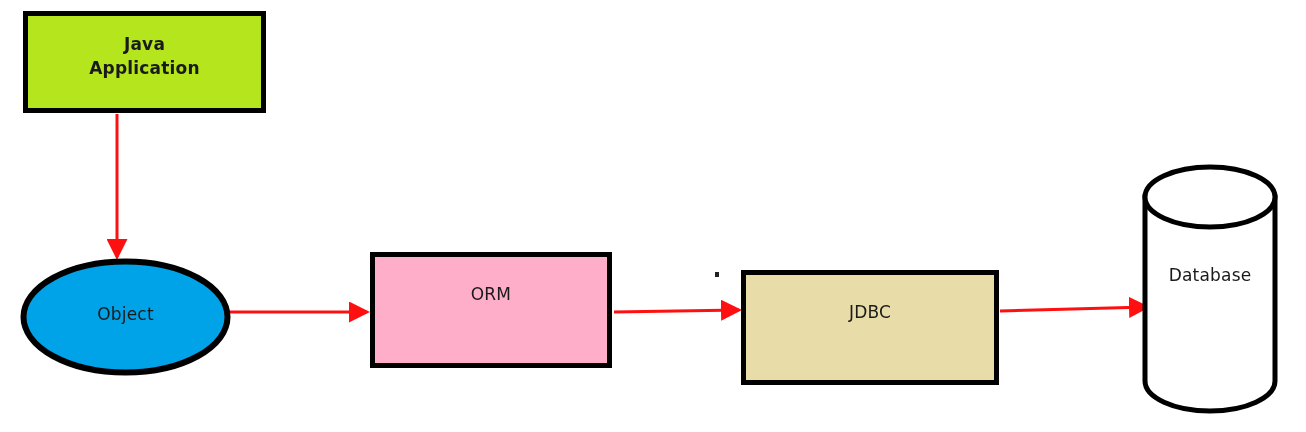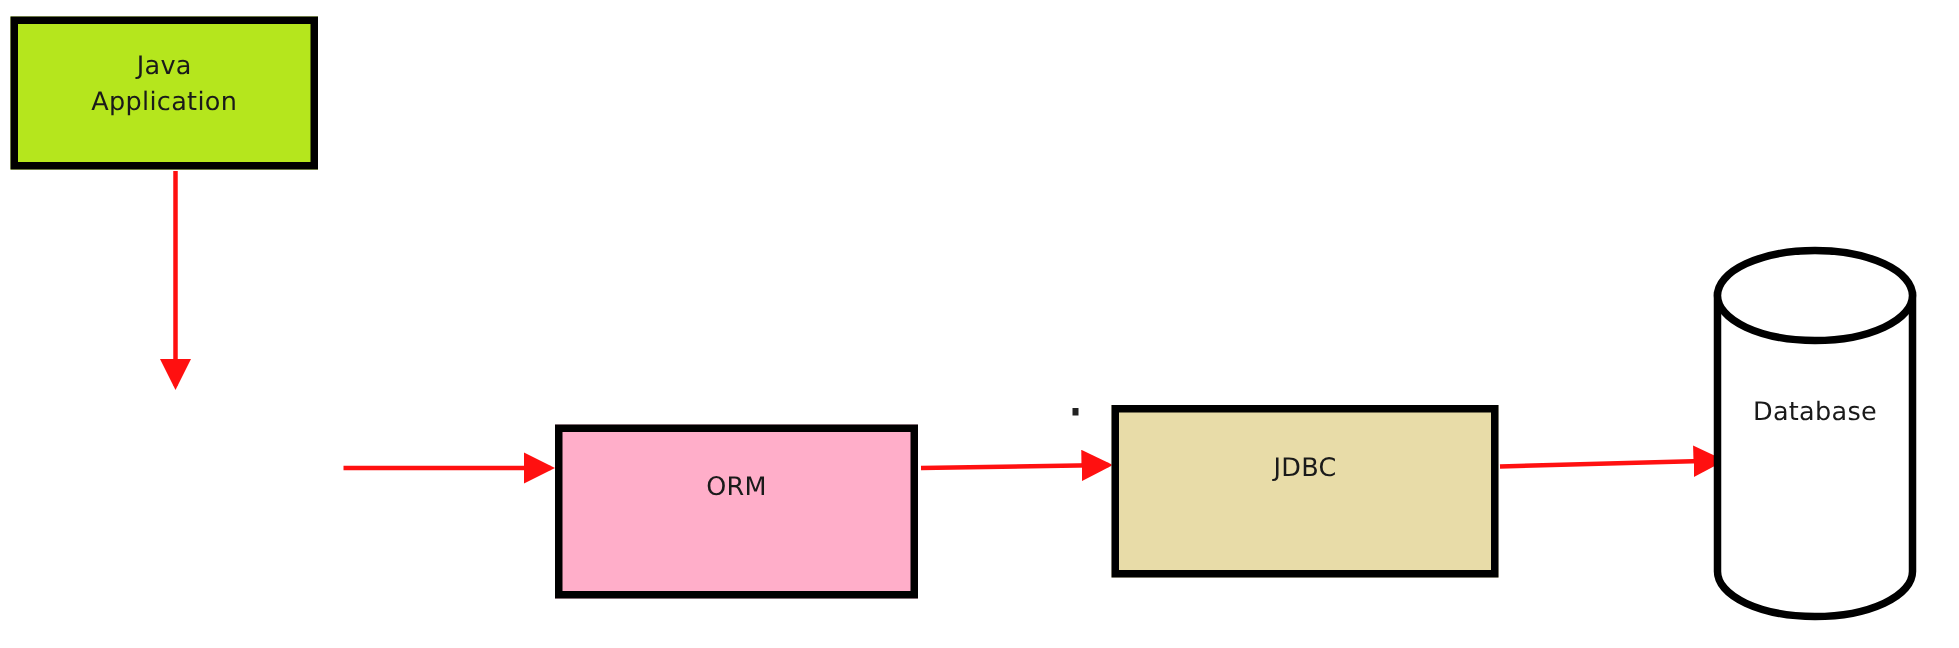--- a/index.html
+++ b/index.html
@@ -28,24 +28,25 @@
     right: 0;
     text-align: center;
     color: #1a1a1a;
     font-size: 17px;
     line-height: 24px;
     white-space: pre-line;
     letter-spacing: 0.2px;
   }
   
   #java-app-box {
-    left: 7px;
+    left: 23px;
     top: 11px;
-    width: 205px;
+    width: 243px;
     height: 102px;
+    font-weight: bold;
   }
   #java-app-box .node-label {
     top: 16px;
   }
   
   #object-ellipse {
     left: 20px;
     top: 258px;
     width: 211px;
     height: 118px;
@@ -54,21 +55,21 @@
     position: absolute;
     left: 0;
     top: 0;
   }
   #object-ellipse .node-label {
     top: 44px;
   }
   
   #orm-box {
     left: 370px;
-    top: 283px;
+    top: 252px;
     width: 242px;
     height: 116px;
   }
   #orm-box .node-label {
     top: 25px;
   }
   
   #jdbc-box {
     left: 741px;
     top: 270px;
@@ -131,20 +132,26 @@
     <line x1="1000" y1="311" x2="1147" y2="307" stroke="#ff1010" stroke-width="3" marker-end="url(#arrowhead)"></line>
   </svg>
 
   <div class="speck" style="left:715px; top:272px;"></div>
 
   <div id="java-app-box" class="node rect-node" style="background:#b5e61d;">
     <div class="node-label">Java
 Application</div>
   </div>
 
+  <div id="object-ellipse" class="node">
+    <svg width="211" height="118" viewBox="0 0 211 118">
+      <ellipse cx="105.5" cy="59" rx="102" ry="55.5" fill="#00a2e8" stroke="#000000" stroke-width="6"></ellipse>
+    </svg>
+    <div class="node-label">Object</div>
+  </div>
 
   <div id="orm-box" class="node rect-node" style="background:#ffaec9;">
     <div class="node-label">ORM</div>
   </div>
 
   <div id="jdbc-box" class="node rect-node" style="background:#e8dca8;">
     <div class="node-label">JDBC</div>
   </div>
 
   <div id="database-cylinder" class="node">

